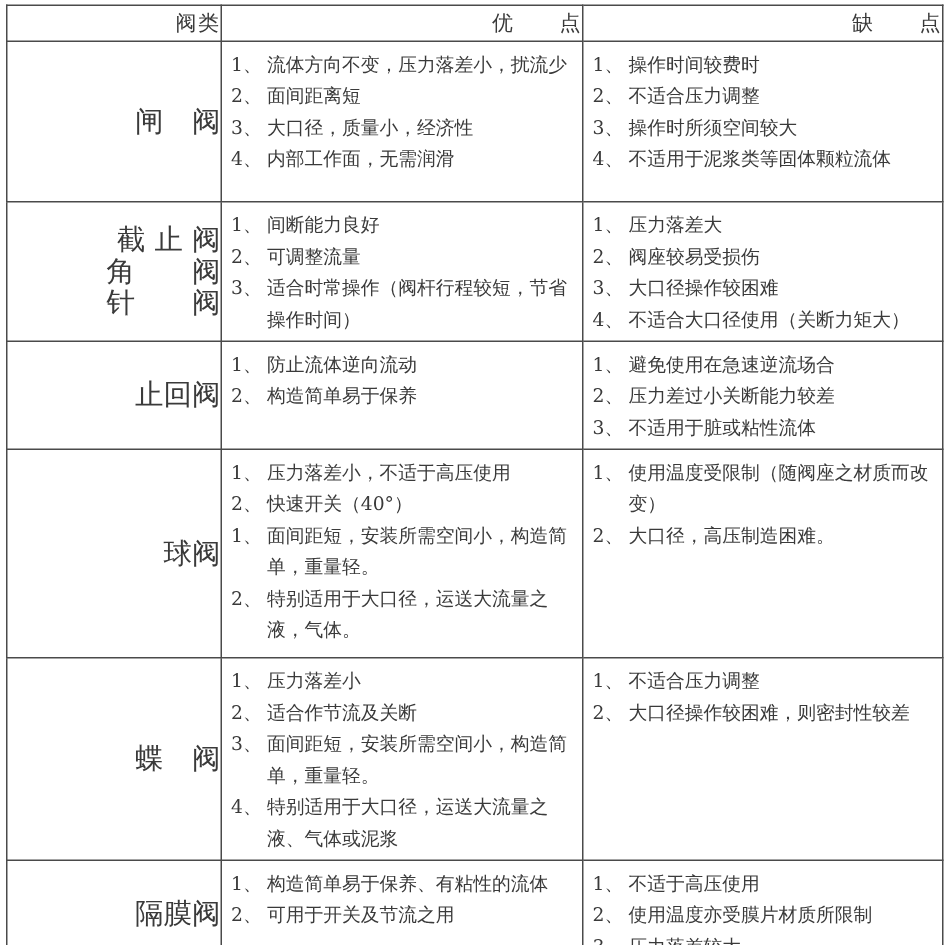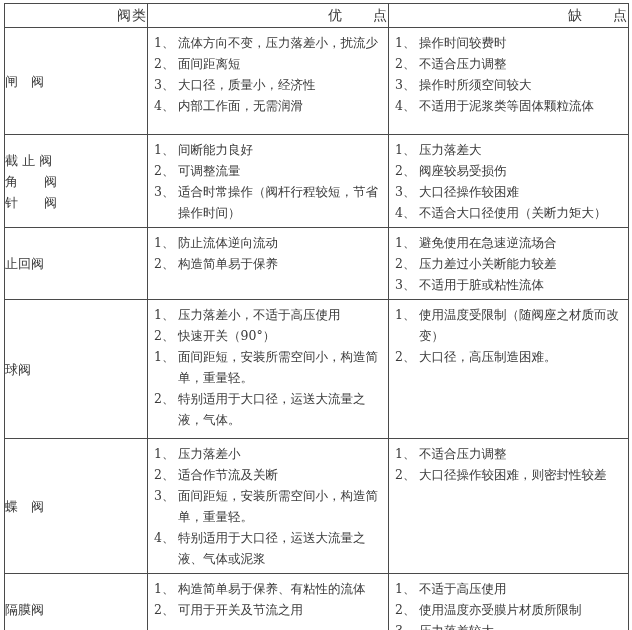--- a/index.html
+++ b/index.html
@@ -2,21 +2,21 @@
 <html><head>
 <meta charset="utf-8">
 <style>
   html, body { margin: 0; padding: 0; background: #ffffff; }
   body { width: 632px; height: 630px; overflow: hidden; position: relative;
          font-family: "DejaVu Serif", "Liberation Serif", serif; color: #3a3a3a; }
   table.valves { position: absolute; left: 4px; top: 3px; width: 624px;
                  border-collapse: collapse; table-layout: fixed; font-size: 12.5px; }
   table.valves td, table.valves th { border: 1.5px solid #4a4a4a; padding: 0; vertical-align: top; }
   th { font-weight: normal; height: 23px; font-size: 14px; text-align: right; vertical-align: middle !important; letter-spacing: 1px; }
-  td.name { text-align: left; vertical-align: middle !important; font-size: 13px; }
+  td.name { text-align: right; vertical-align: middle !important; font-size: 19px; }
   td.name .nm { display: block; line-height: 21px; }
   td.list { padding: 4px 4px 4px 6px !important; }
   .item { line-height: 21px; padding-left: 24px; text-indent: -24px; }
   .item .num { display: inline-block; width: 24px; text-indent: 0; }
 </style>
 </head>
 <body>
 
 <table class="valves">
   <colgroup>
@@ -80,21 +80,21 @@
           <div class="item"><span class="num">2、</span><span>压力差过小关断能力较差</span></div>
           <div class="item"><span class="num">3、</span><span>不适用于脏或粘性流体</span></div>
         </td>
       </tr>
       <tr style="height: 139px;">
         <td class="name">
           <span class="nm">球阀</span>
         </td>
         <td class="list">
           <div class="item"><span class="num">1、</span><span>压力落差小，不适于高压使用</span></div>
-          <div class="item"><span class="num">2、</span><span>快速开关（90°）</span></div>
+          <div class="item"><span class="num">2、</span><span>快速开关（40°）</span></div>
           <div class="item"><span class="num">1、</span><span>面间距短，安装所需空间小，构造简单，重量轻。</span></div>
           <div class="item"><span class="num">2、</span><span>特别适用于大口径，运送大流量之液，气体。</span></div>
         </td>
         <td class="list">
           <div class="item"><span class="num">1、</span><span>使用温度受限制（随阀座之材质而改变）</span></div>
           <div class="item"><span class="num">2、</span><span>大口径，高压制造困难。</span></div>
         </td>
       </tr>
       <tr style="height: 130px;">
         <td class="name">

